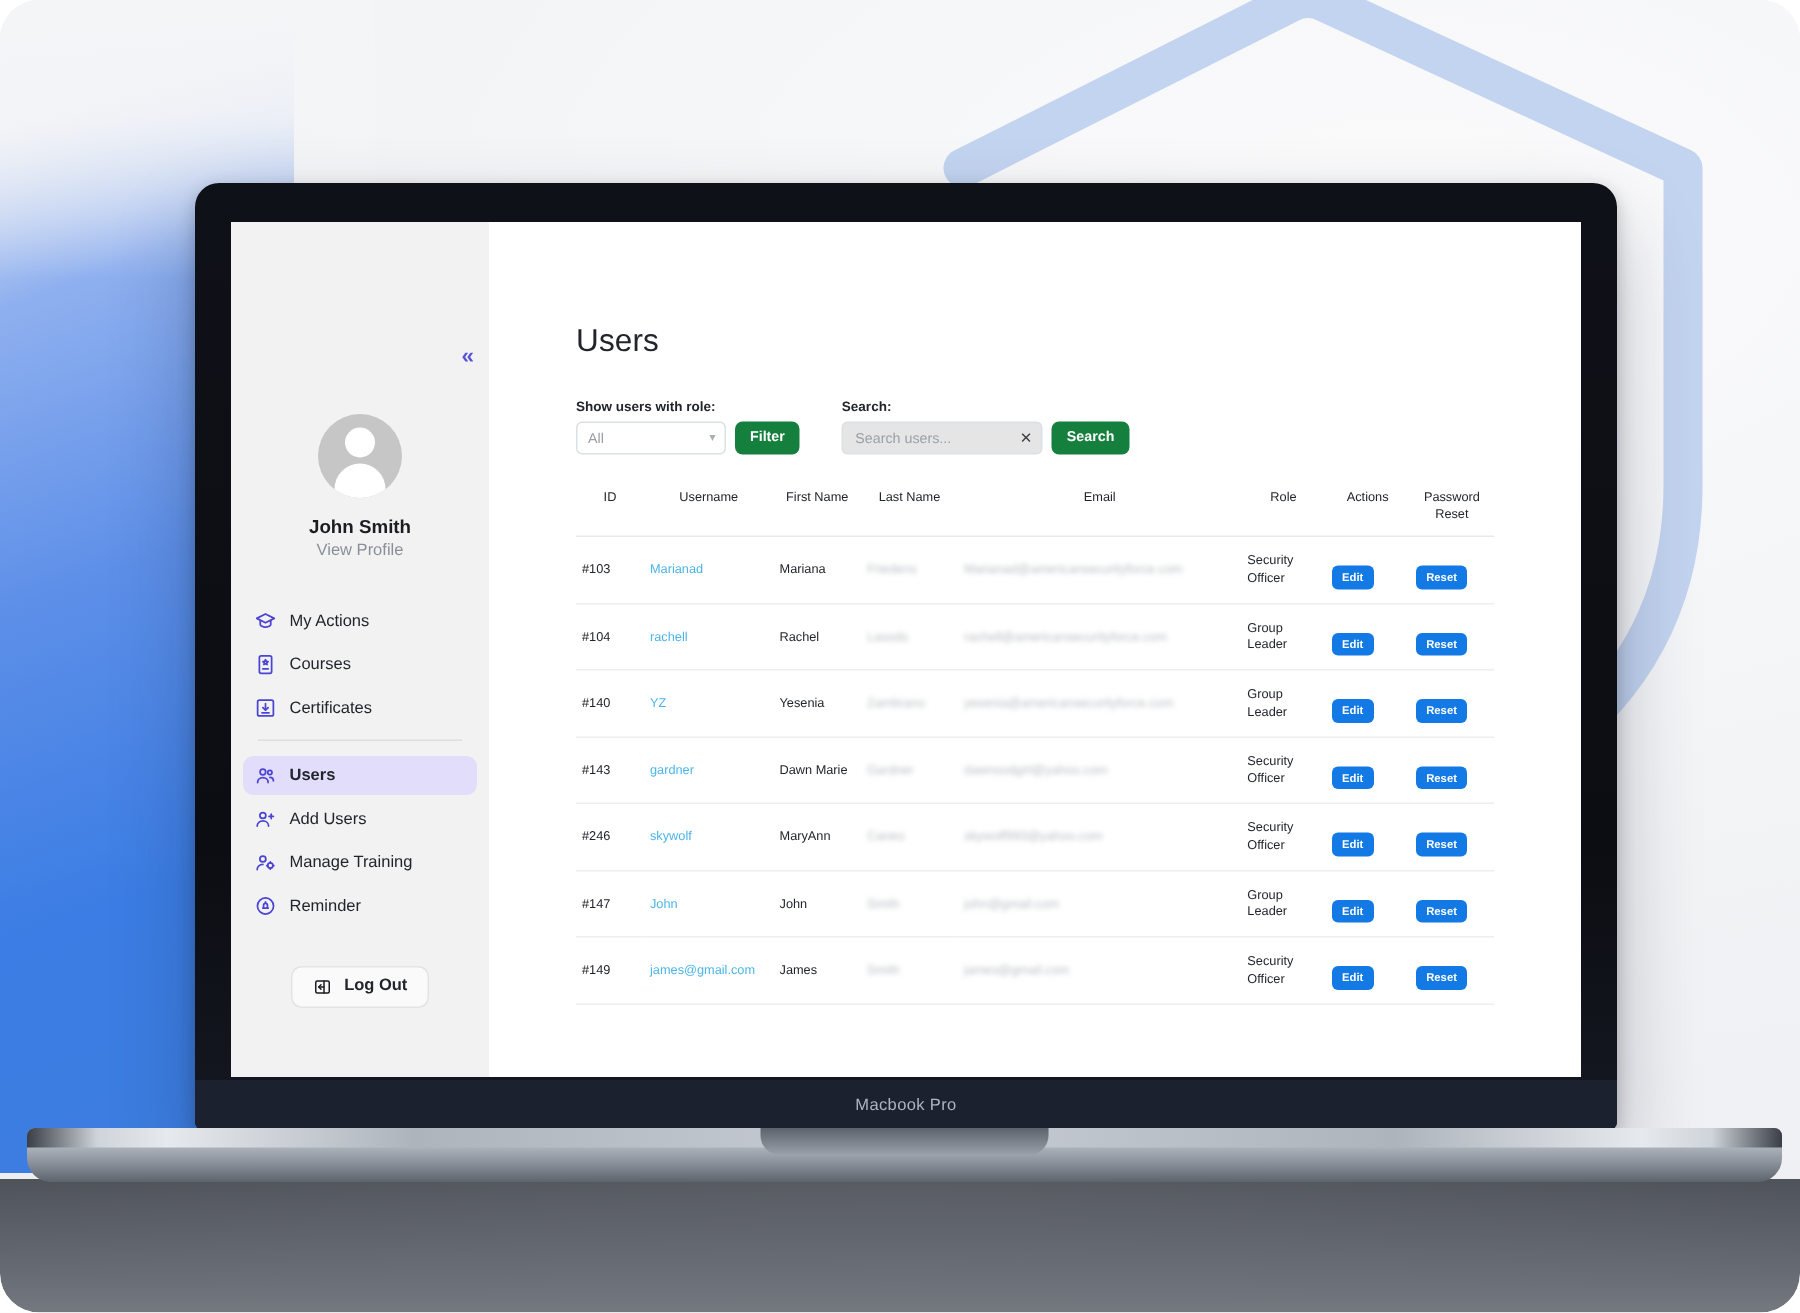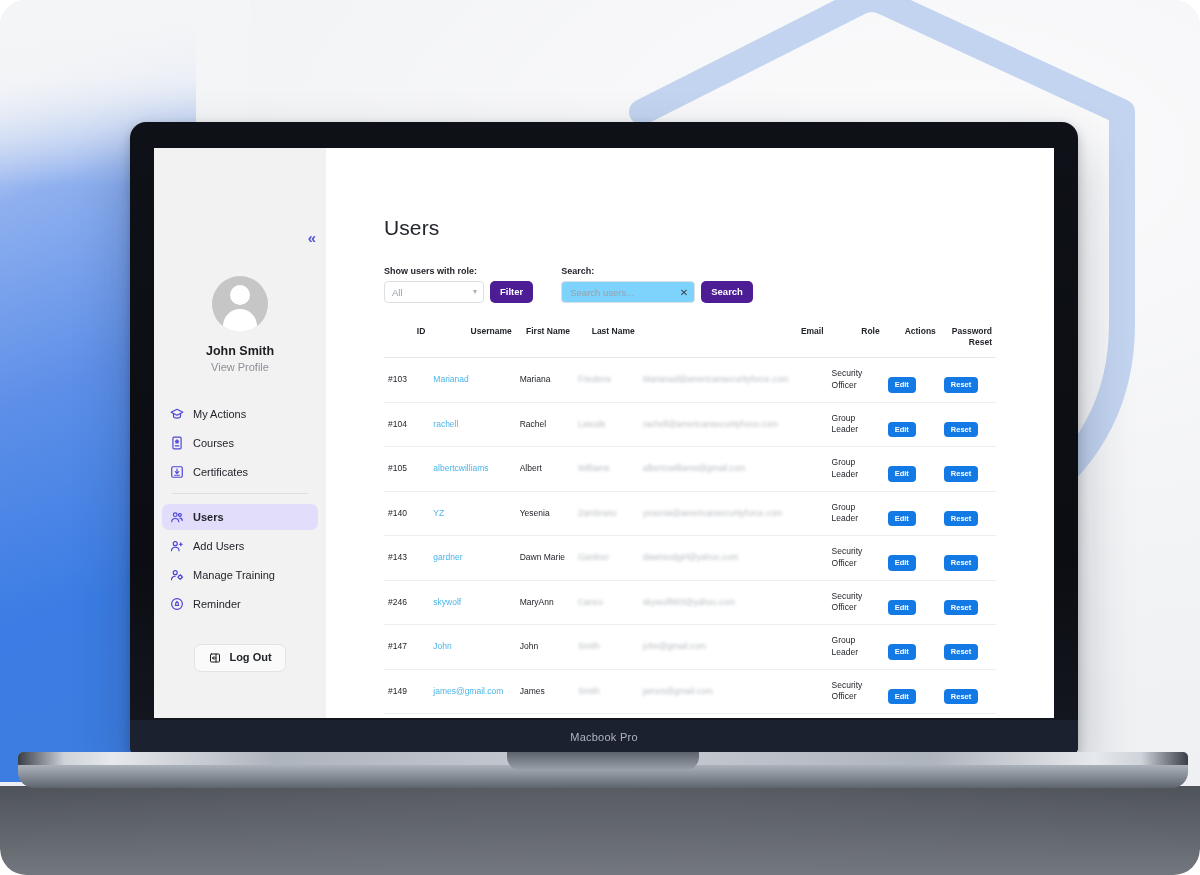--- a/index.html
+++ b/index.html
@@ -291,35 +291,35 @@
     display: flex; align-items: center;
     position: relative;
     cursor: pointer;
   }
   #role-select .caret {
     position: absolute; right: 6px; top: 50%;
     transform: translateY(-55%);
     color: #a9afb7; font-size: 8px;
   }
   .blue-btn {
-    background: #4c1d95;
+    background: #15803d;
     color: #fff;
     border: none;
     border-radius: 5px;
     font-size: 9.5px;
     font-weight: 600;
     padding: 6px 10px;
     cursor: pointer;
     line-height: 1;
   }
   #search-box {
     width: 134px; height: 22px;
     border: 1px solid #dcdfe3;
     border-radius: 4px;
-    background: #7dd3fc;
+    background: #e5e5e5;
     display: flex; align-items: center;
     padding: 0 6px 0 8px;
     position: relative;
   }
   #search-input {
     border: none; outline: none;
     font-size: 9.5px;
     color: #4a4f57;
     font-family: inherit;
     width: 100%;
@@ -328,23 +328,23 @@
   #search-input::placeholder { color: #9aa0a8; }
   #search-clear {
     font-size: 10px; color: #3a3f46;
     cursor: pointer; padding-left: 4px;
   }
 
   
   #table-wrap { width: 612px; }
   table { border-collapse: collapse; width: 100%; table-layout: fixed; }
   th {
-    text-align: right;
+    text-align: center;
     font-size: 8.5px;
-    font-weight: 700;
+    font-weight: 400;
     color: #22252b;
     padding: 7px 4px 9px 4px;
     vertical-align: top;
     border-bottom: 1px solid #e6e8ea;
     line-height: 1.3;
   }
   td {
     font-size: 8.5px;
     color: #22252b;
     padding: 9px 4px;
@@ -568,30 +568,20 @@
                     <td class="col-role">Security Officer</td>
                     <td class="col-actions"><button class="tbl-btn">Edit</button></td>
                     <td class="col-pass"><button class="tbl-btn">Reset</button></td>
                   </tr>
                   <tr>
                     <td class="col-id">#104</td>
                     <td class="col-user"><span class="username-link">rachell</span></td>
                     <td class="col-first">Rachel</td>
                     <td class="col-last"><span class="blurred">Lasods</span></td>
                     <td class="col-email"><span class="blurred">rachell@americansecurityforce.com</span></td>
-                    <td class="col-role">Group Leader</td>
-                    <td class="col-actions"><button class="tbl-btn">Edit</button></td>
-                    <td class="col-pass"><button class="tbl-btn">Reset</button></td>
-                  </tr>
-                  <tr>
-                    <td class="col-id">#105</td>
-                    <td class="col-user"><span class="username-link">albertcwilliams</span></td>
-                    <td class="col-first">Albert</td>
-                    <td class="col-last"><span class="blurred">Williams</span></td>
-                    <td class="col-email"><span class="blurred">albertcwilliams@gmail.com</span></td>
                     <td class="col-role">Group Leader</td>
                     <td class="col-actions"><button class="tbl-btn">Edit</button></td>
                     <td class="col-pass"><button class="tbl-btn">Reset</button></td>
                   </tr>
                   <tr>
                     <td class="col-id">#140</td>
                     <td class="col-user"><span class="username-link">YZ</span></td>
                     <td class="col-first">Yesenia</td>
                     <td class="col-last"><span class="blurred">Zambrano</span></td>
                     <td class="col-email"><span class="blurred">yesenia@americansecurityforce.com</span></td>

